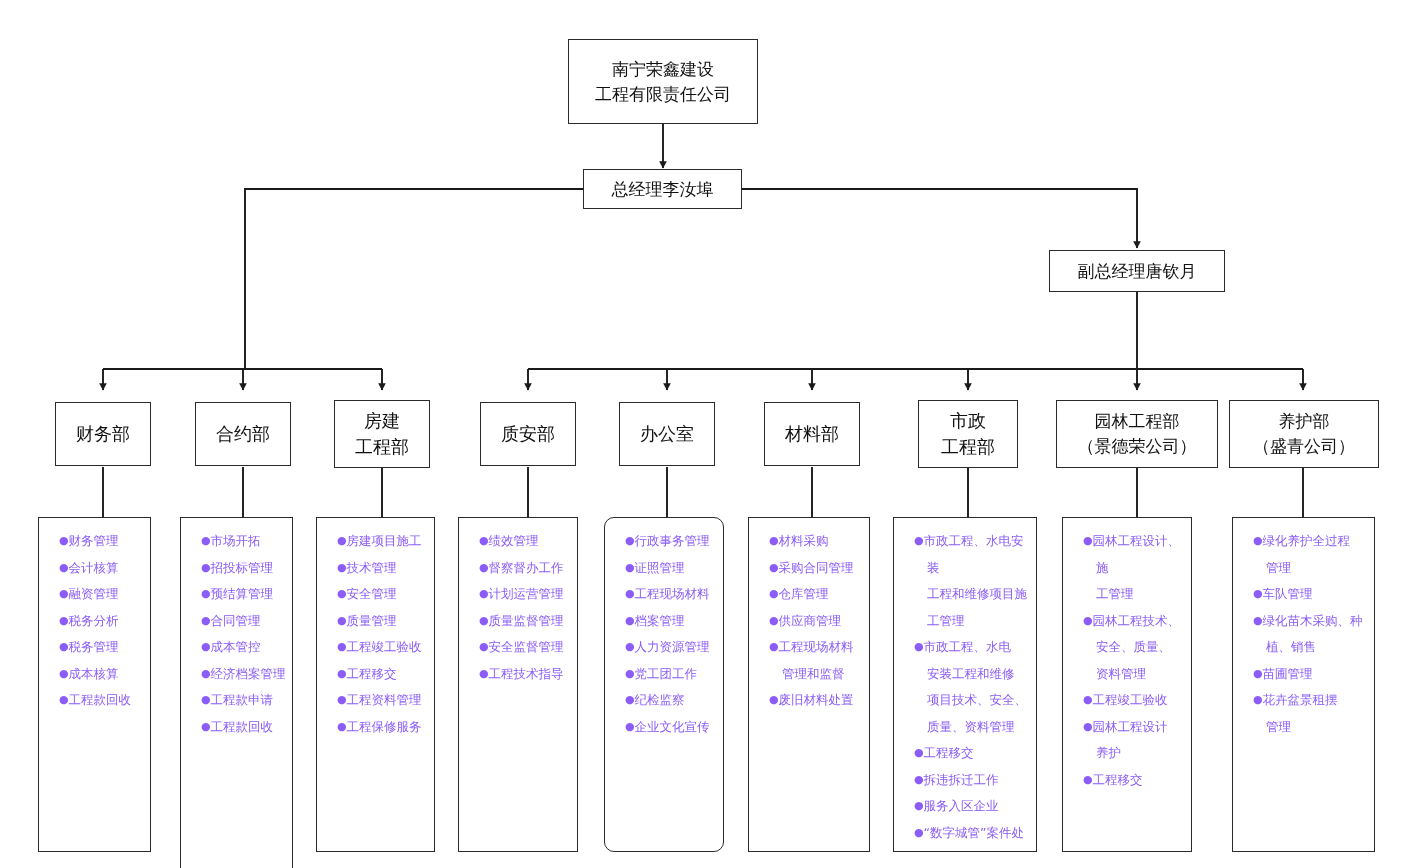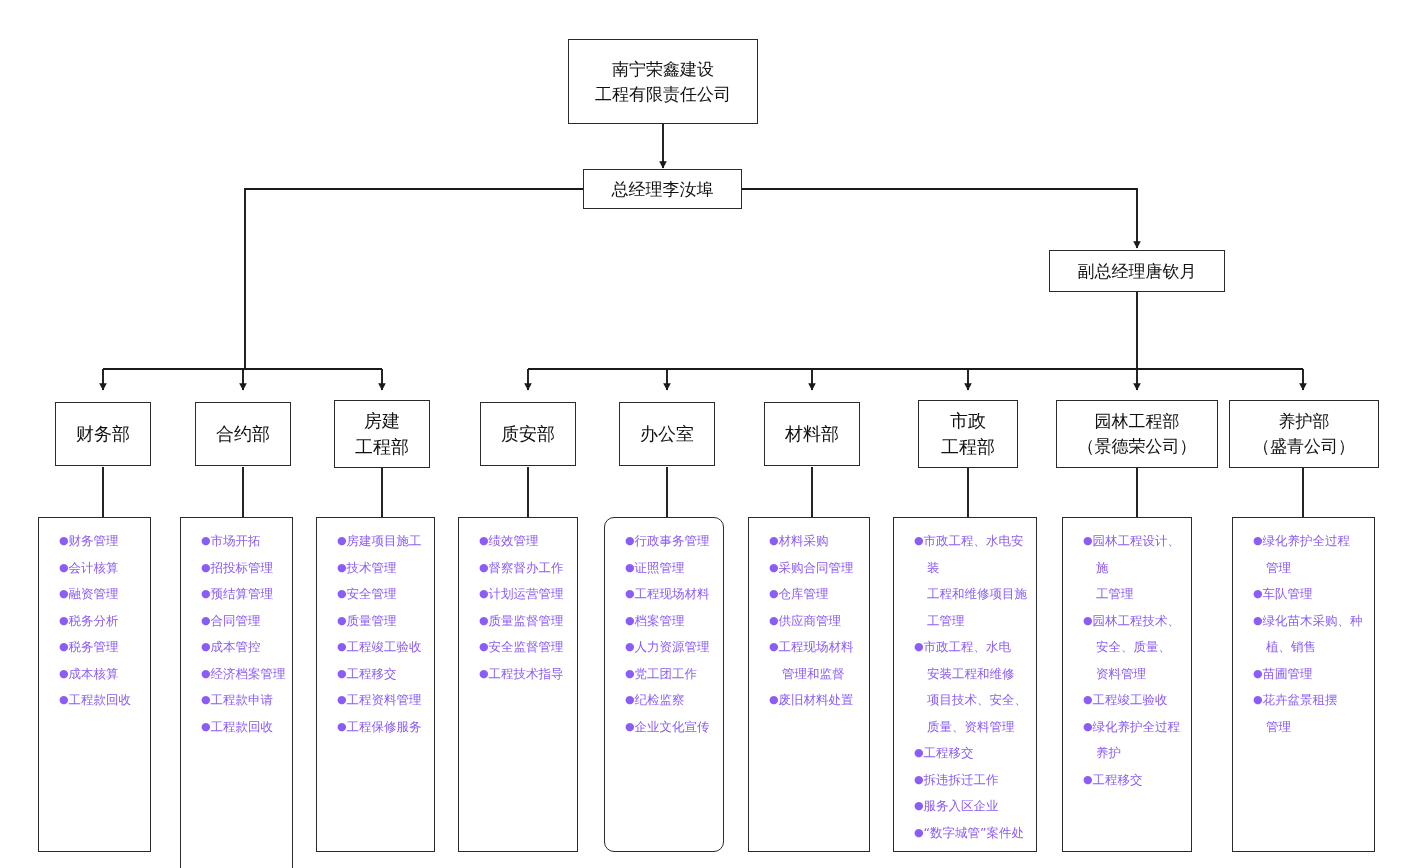--- a/index.html
+++ b/index.html
@@ -256,21 +256,21 @@
       </ul>
   </div>
   <div class="duty-box" style="left:1062px; top:517px; width:130px; height:335px;">
     <ul class="duty-list">
         <li class="duty-item"><span class="bullet">●</span><span>园林工程设计、施
 工管理</span></li>
         <li class="duty-item"><span class="bullet">●</span><span>园林工程技术、
 安全、质量、
 资料管理</span></li>
         <li class="duty-item"><span class="bullet">●</span><span>工程竣工验收</span></li>
-        <li class="duty-item"><span class="bullet">●</span><span>绿化养护全过程
+        <li class="duty-item"><span class="bullet">●</span><span>园林工程设计
 养护</span></li>
         <li class="duty-item"><span class="bullet">●</span><span>工程移交</span></li>
       </ul>
   </div>
   <div class="duty-box" style="left:1232px; top:517px; width:143px; height:335px;">
     <ul class="duty-list">
         <li class="duty-item"><span class="bullet">●</span><span>绿化养护全过程
 管理</span></li>
         <li class="duty-item"><span class="bullet">●</span><span>车队管理</span></li>
         <li class="duty-item"><span class="bullet">●</span><span>绿化苗木采购、种

